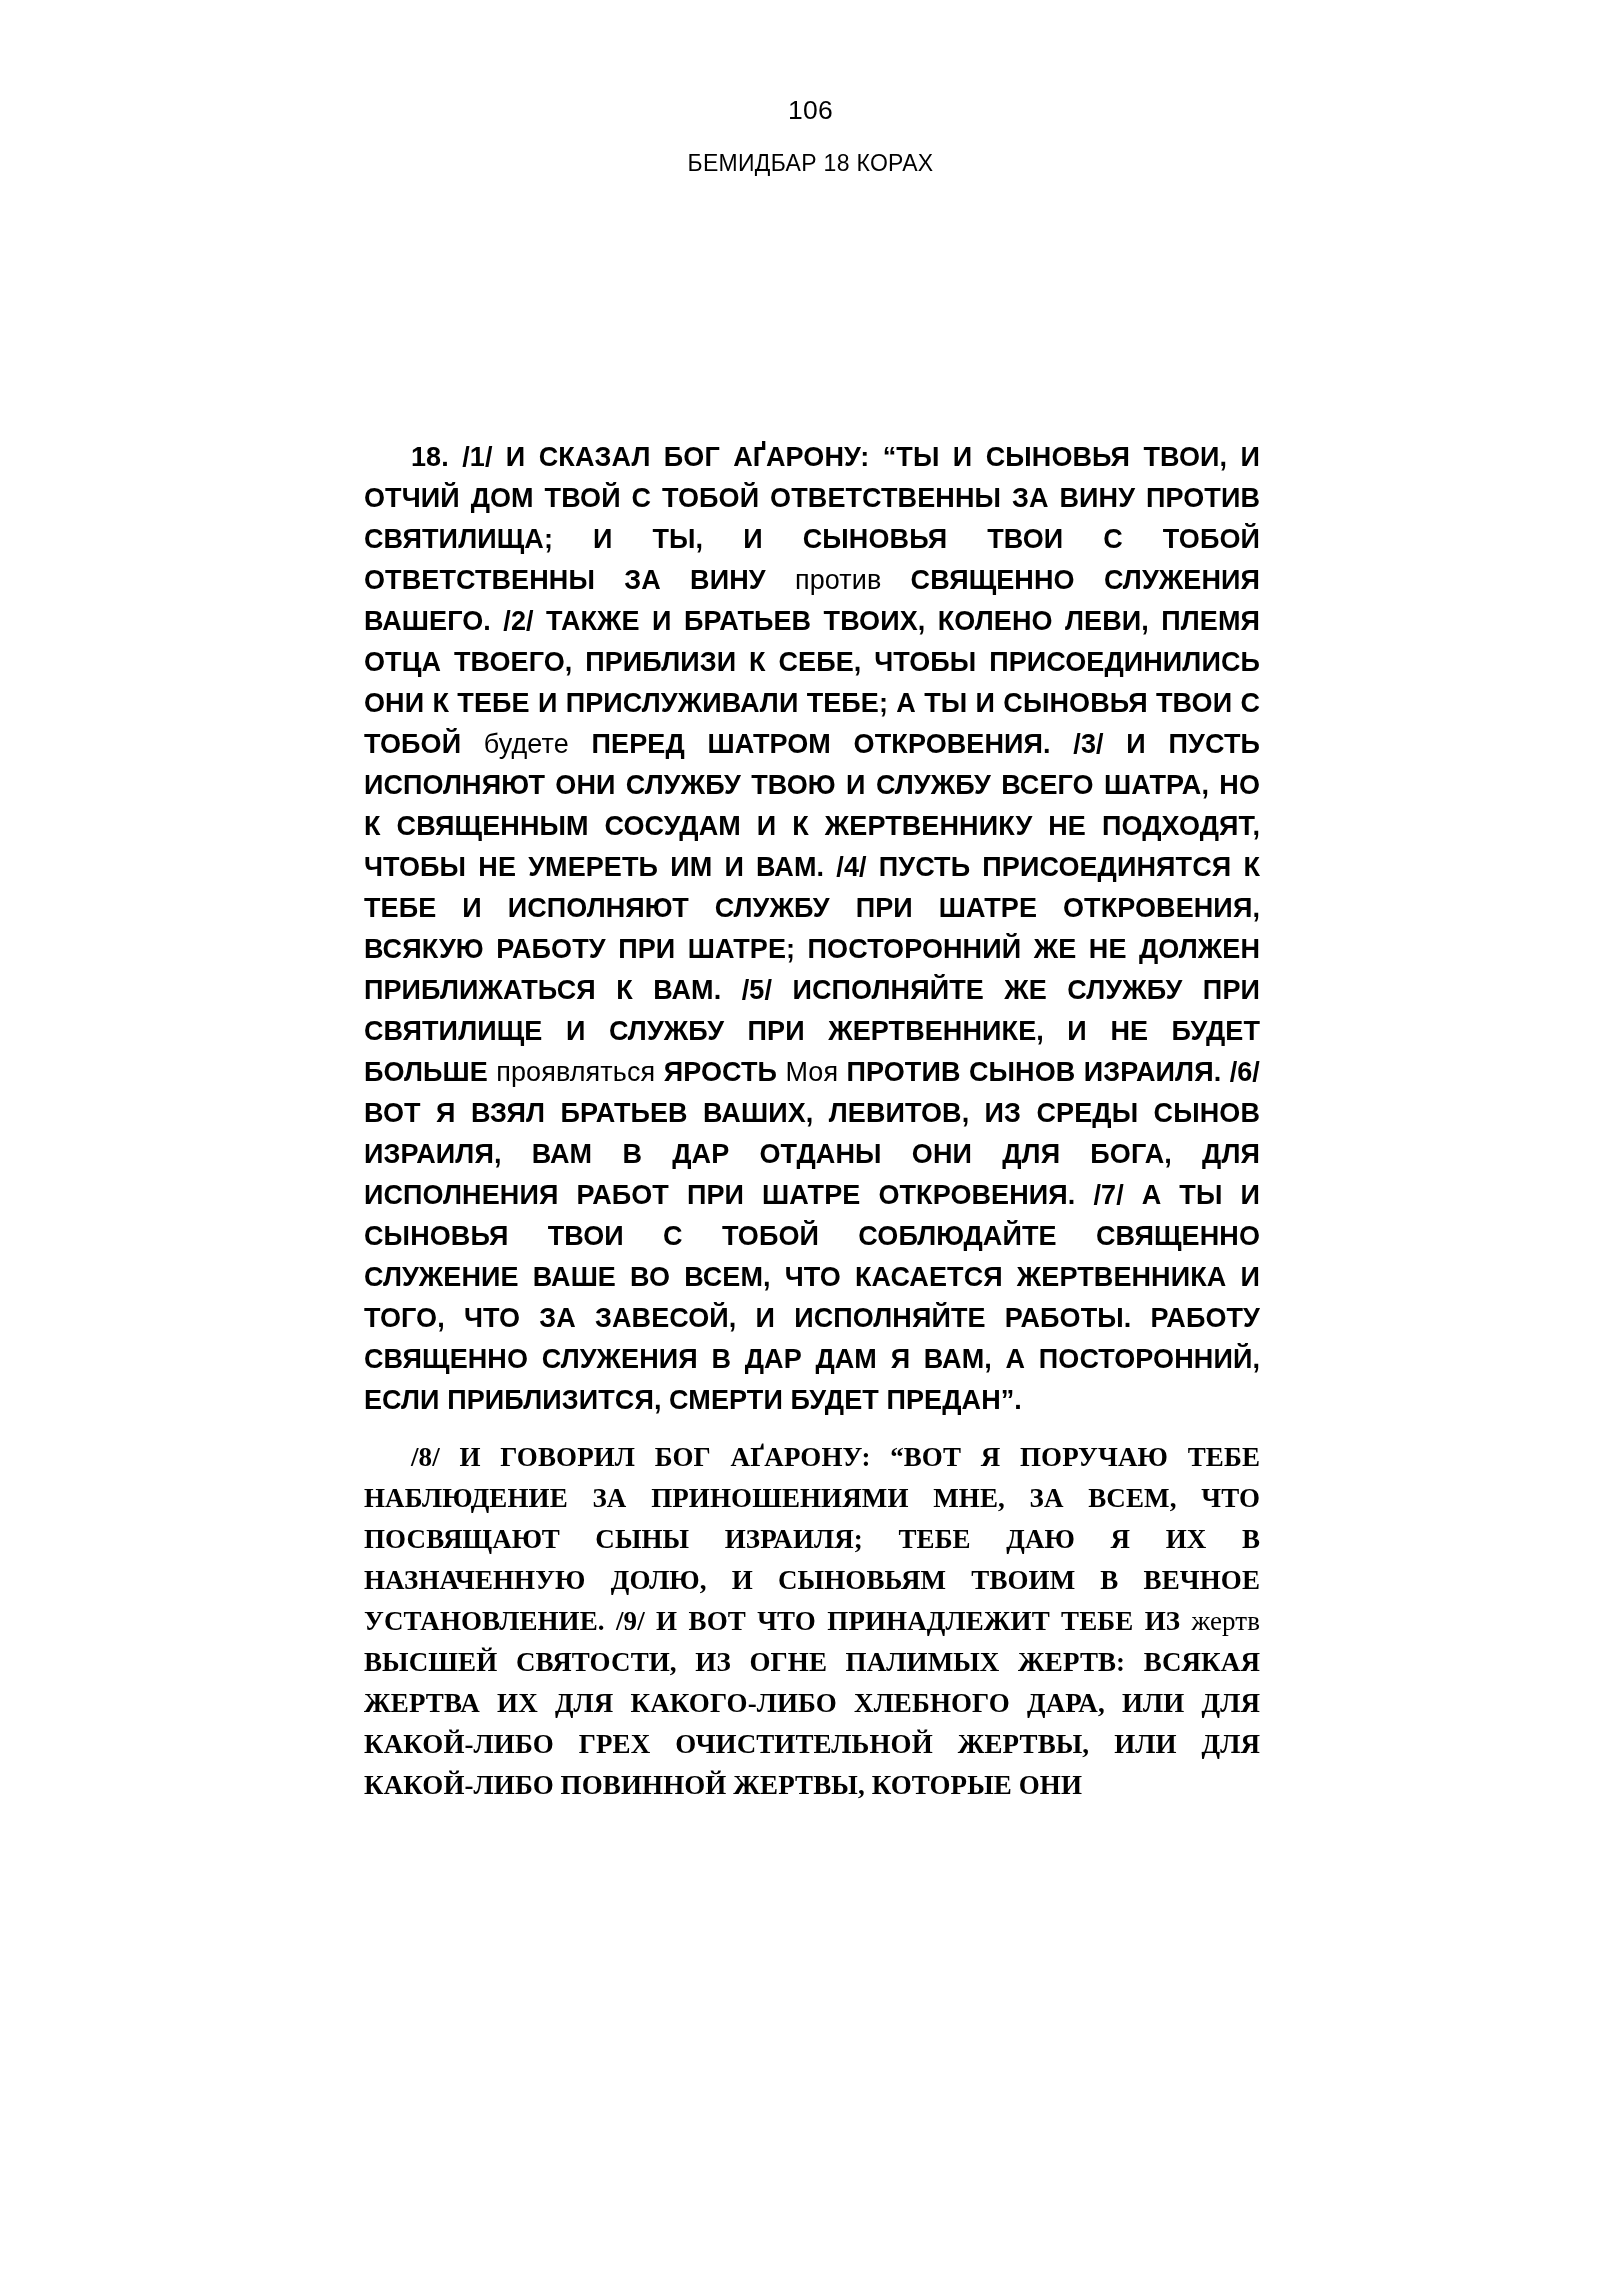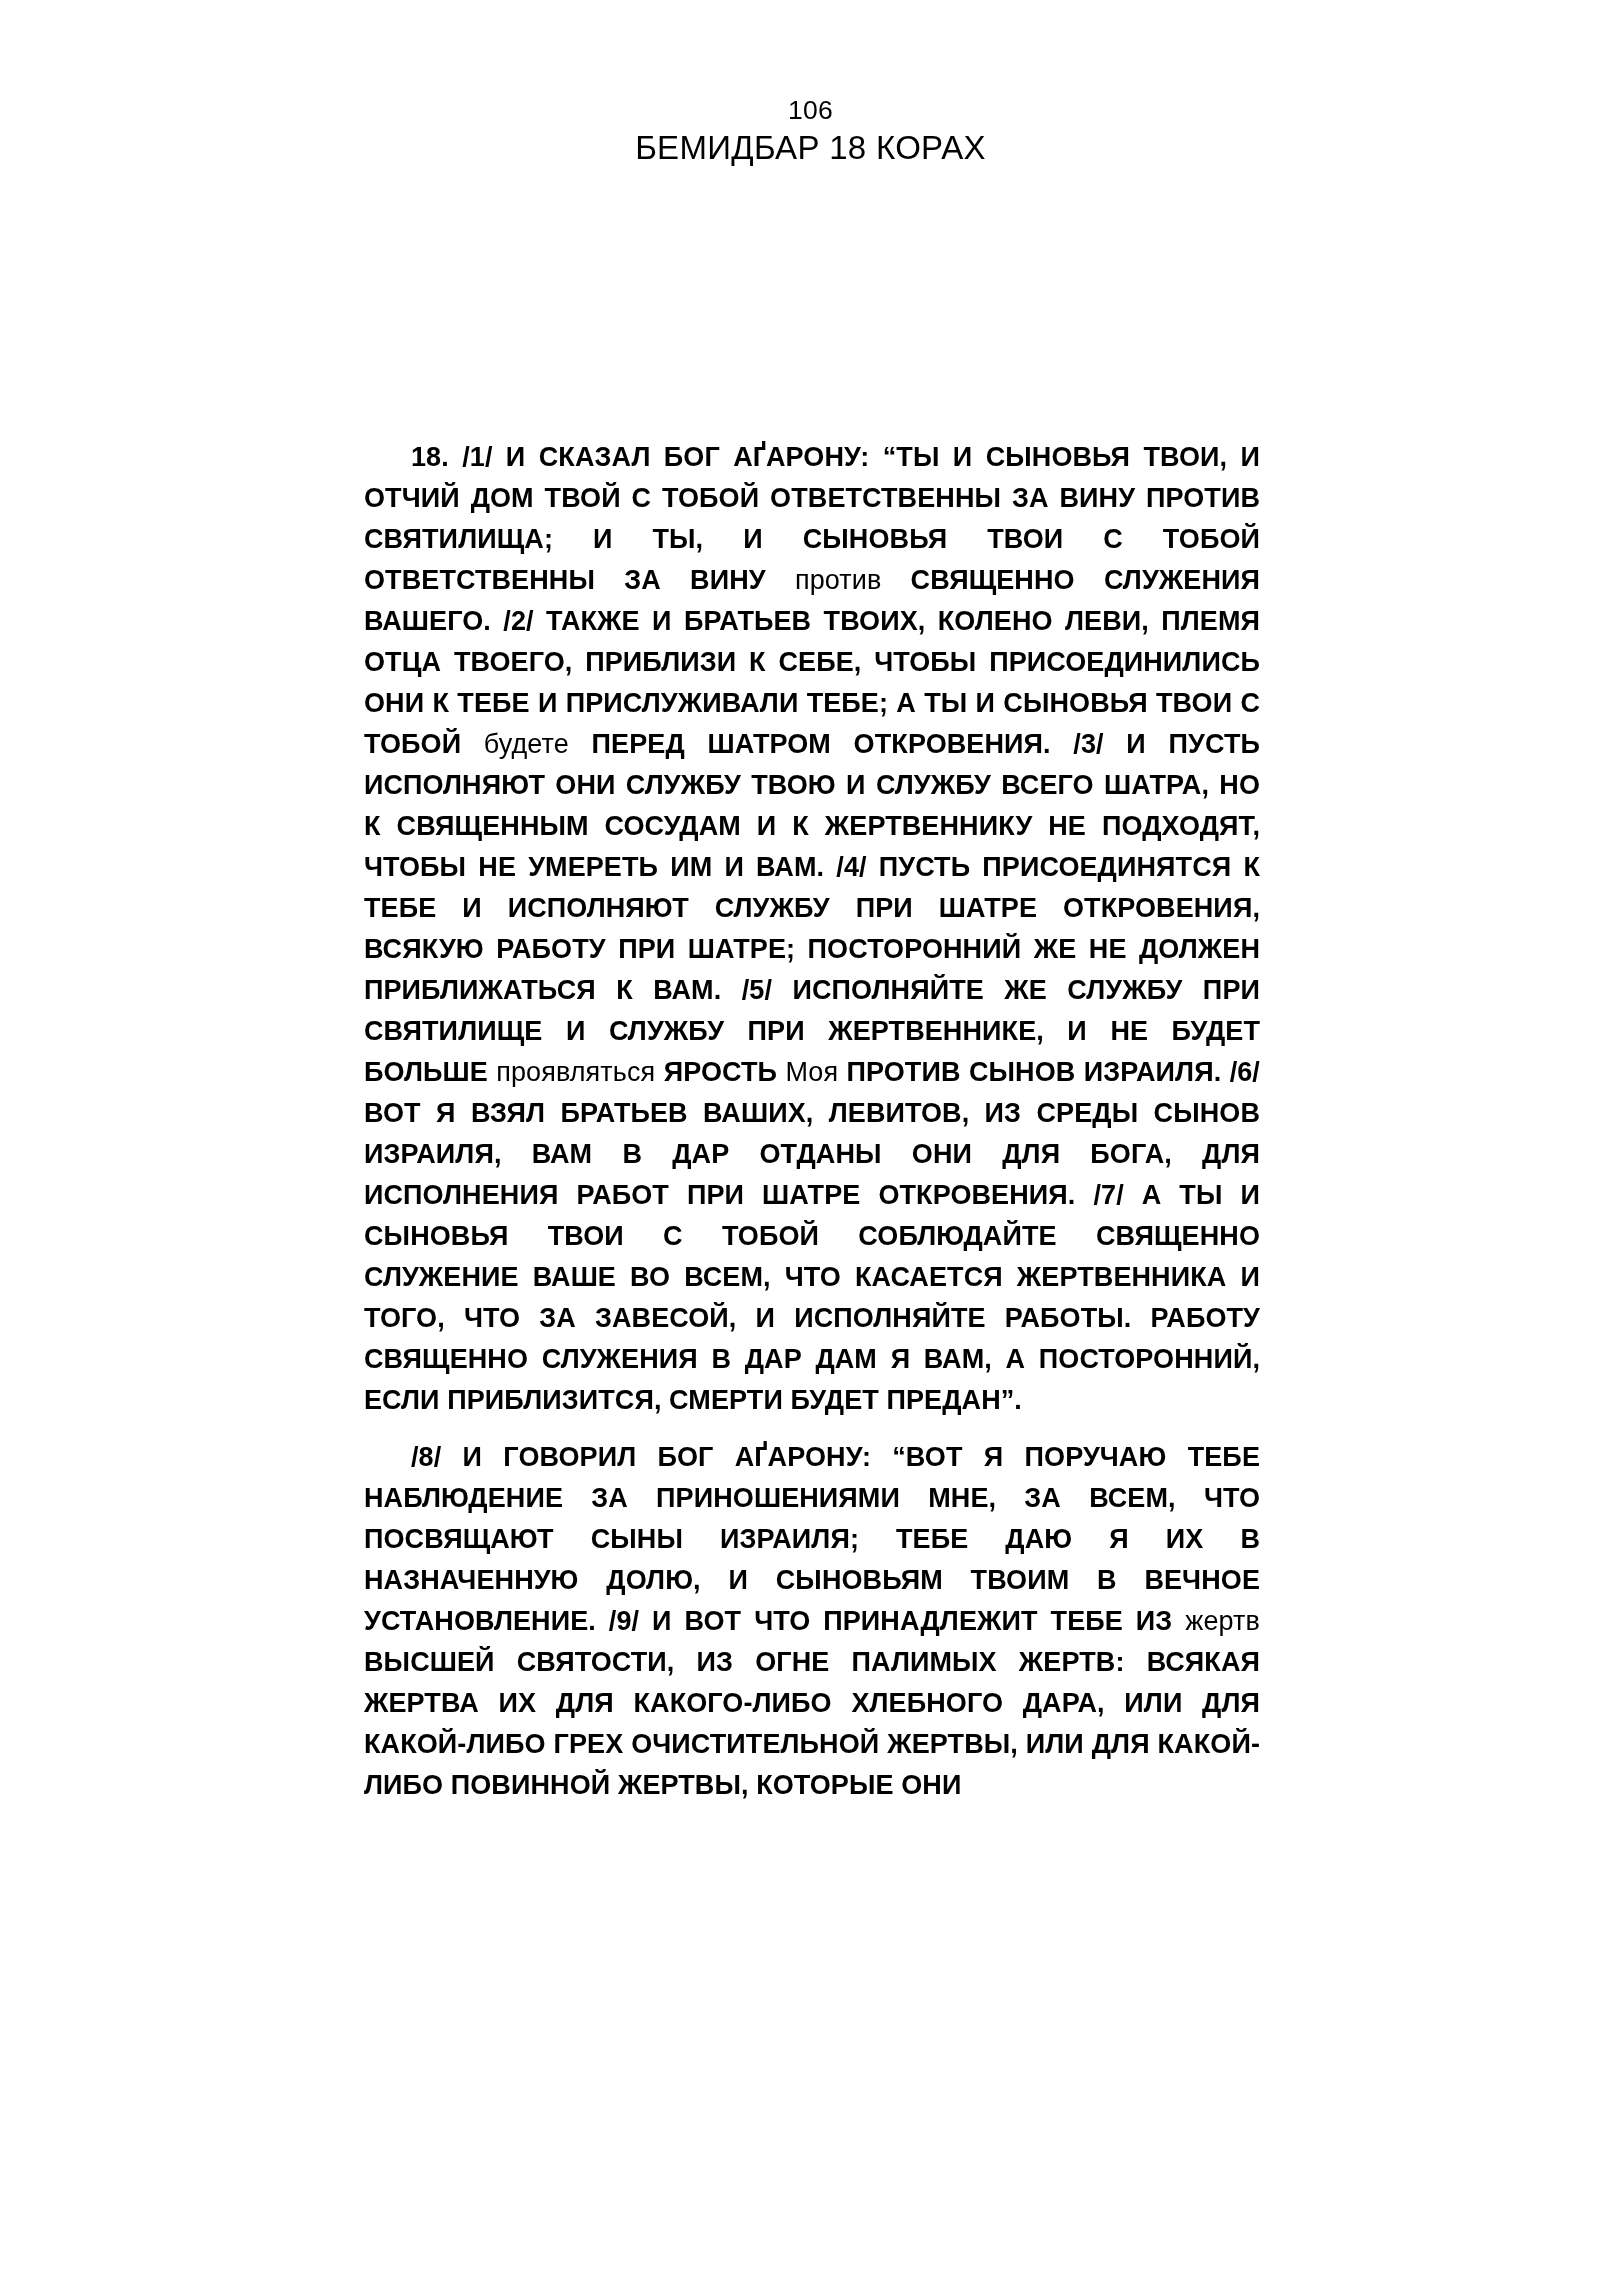--- a/index.html
+++ b/index.html
@@ -24,43 +24,44 @@
     width: 100%;
     text-align: center;
   }
   .page-number {
     font-size: 26.5px;
     line-height: 35px;
     font-weight: 400;
     letter-spacing: 0.2px;
   }
   .running-title {
-    font-size: 33px;
+    font-size: 23px;
     line-height: 33px;
     font-weight: 400;
     letter-spacing: 0.3px;
-    margin-top: 3px;
+    margin-top: 19px;
   }
   .body-block {
     position: absolute;
     top: 421px;
     left: 348px;
     width: 928px;
   }
   .para {
     font-size: 27px;
     line-height: 41px;
     font-weight: bold;
     text-align: justify;
     text-justify: inter-word;
     margin: 16px;
     letter-spacing: 0.1px;
   }
   .para + .para {
     margin-top: 0;
+    font-family: Liberation Serif, serif;
   }
   .indent {
     text-indent: 47px;
   }
   
   .plain {
     font-weight: 400;
   }
 </style>
 </head>

